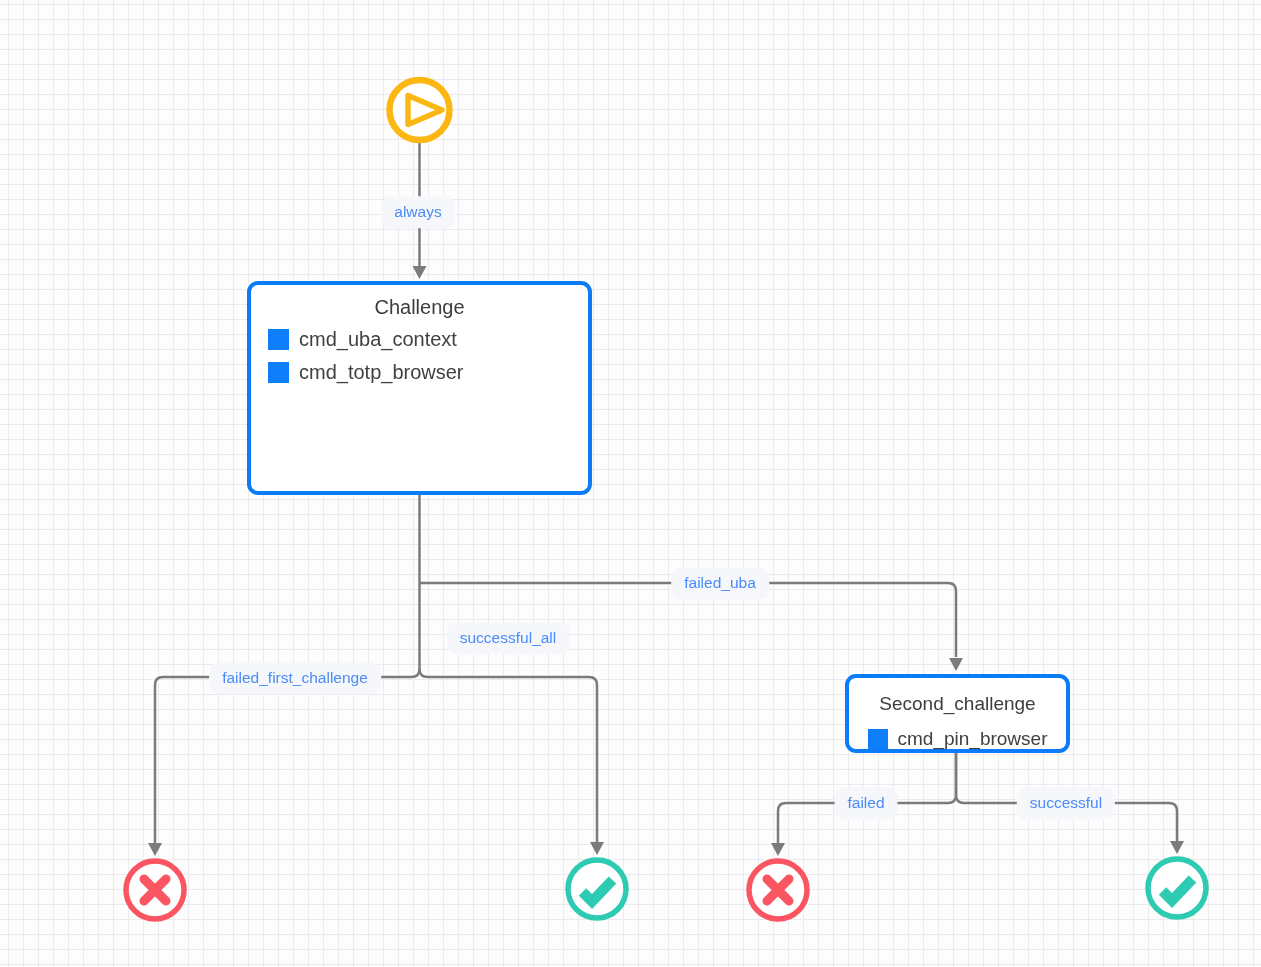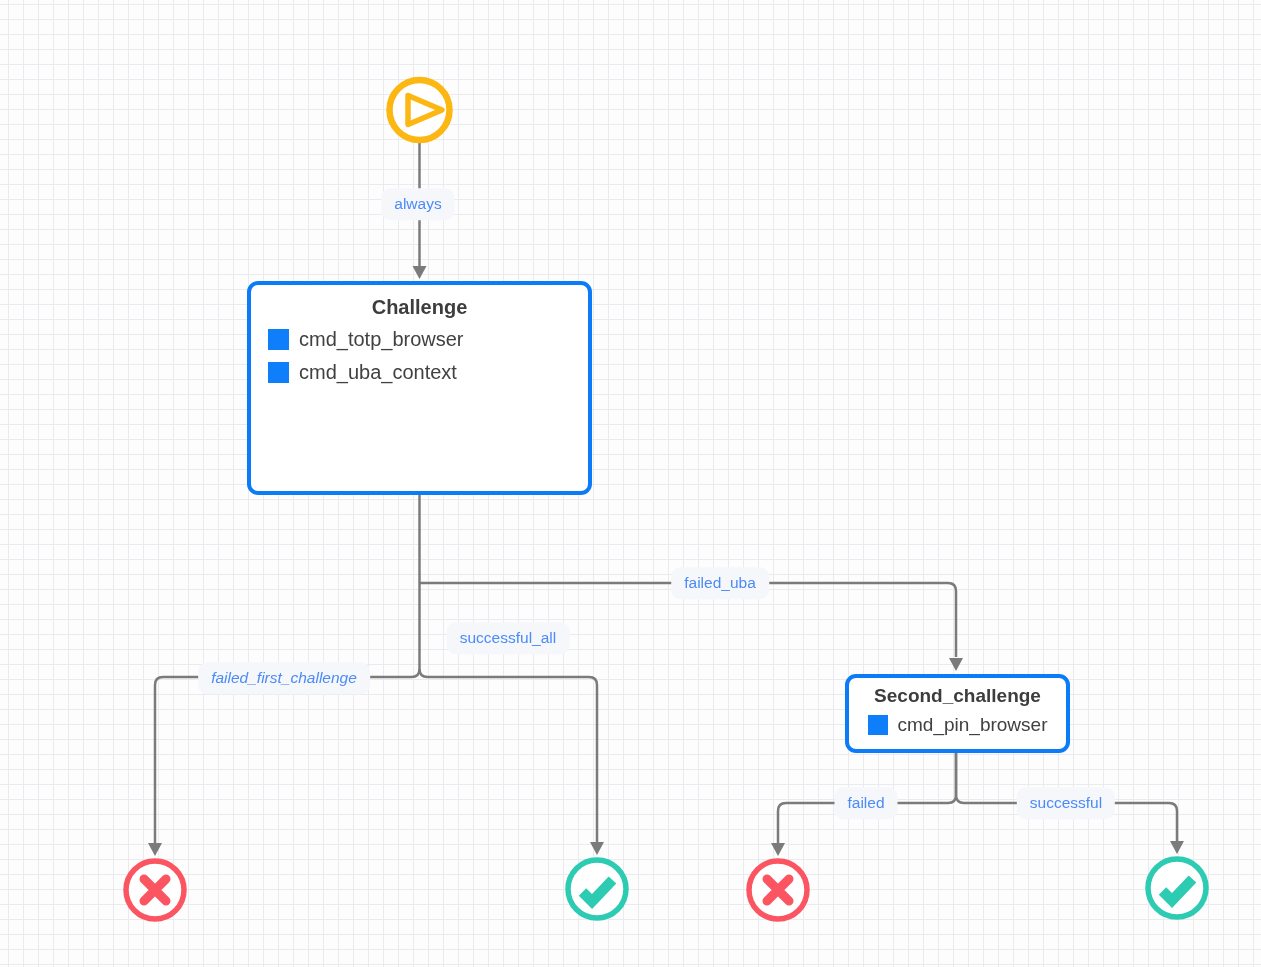--- a/index.html
+++ b/index.html
@@ -27,29 +27,29 @@
   .fail-x{fill:none;stroke:var(--fail_red,#fb5561);stroke-width:9px;stroke-linecap:round;}
   .success-ring{fill:#ffffff;stroke:var(--success_teal,#2dcbb1);stroke-width:5.5px;}
   .success-check{fill:none;stroke:var(--success_teal,#2dcbb1);stroke-width:10.5px;stroke-linecap:butt;stroke-linejoin:miter;}
   .flow-node{
     position:absolute;box-sizing:border-box;
     background:#ffffff;
     border:4px solid var(--node_border_blue,#0c7bf7);
     border-radius:11px;
   }
   .node-title{
-    text-align:center;font-weight:700;
+    text-align:center;font-weight:400;
     color:var(--node_text,#3d3d3d);
   }
   #challenge-node{left:247px;top:281px;width:345px;height:214px;padding-top:9px;}
   #challenge-node .node-title{font-size:20px;line-height:27px;}
   #challenge-node .command-list{padding-left:17px;margin-top:2px;}
-  #second-challenge-node{left:845px;top:674px;width:225px;height:79px;padding-top:5px;}
+  #second-challenge-node{left:845px;top:674px;width:225px;height:79px;padding-top:13px;}
   #second-challenge-node .node-title{font-size:19px;line-height:25px;}
-  #second-challenge-node .command-list{margin-top:1px;}
+  #second-challenge-node .command-list{margin-top:7px;}
   #second-challenge-node .command-item{justify-content:center;height:32px;}
   #second-challenge-node .command-item span.command-label{font-size:19px;}
   #second-challenge-node .command-icon{width:20px;height:20px;}
   .command-item{display:flex;align-items:center;height:33px;gap:10px;}
   .command-icon{
     width:21px;height:21px;flex:0 0 auto;
     background:var(--command_square_blue,#0c7bf7);
   }
   .command-label{font-size:20px;color:#414141;white-space:nowrap;}
   .edge-label{
@@ -108,39 +108,39 @@
       <circle class="success-ring" r="29"></circle>
       <path class="success-check" d="M-14.5,3 L-5,12.5 L15.5,-9"></path>
     </g>
   </svg>
 
   <div class="flow-node" id="challenge-node">
     <div class="node-title">Challenge</div>
     <div class="command-list">
       <div class="command-item">
         <span class="command-icon"></span>
-        <span class="command-label">cmd_totp_browser</span>
+        <span class="command-label">cmd_uba_context</span>
       </div>
       <div class="command-item">
         <span class="command-icon"></span>
-        <span class="command-label">cmd_uba_context</span>
+        <span class="command-label">cmd_totp_browser</span>
       </div>
     </div>
   </div>
 
   <div class="flow-node" id="second-challenge-node">
     <div class="node-title">Second_challenge</div>
     <div class="command-list">
       <div class="command-item">
         <span class="command-icon"></span>
         <span class="command-label">cmd_pin_browser</span>
       </div>
     </div>
   </div>
 
-  <div class="edge-label" style="left:418px;top:204px;">always</div>
+  <div class="edge-label" style="left:418px;top:212px;">always</div>
   <div class="edge-label" style="left:720px;top:583px;">failed_uba</div>
-  <div class="edge-label" style="left:284px;top:678px;font-style:italic;">failed_first_challenge</div>
+  <div class="edge-label" style="left:295px;top:678px;">failed_first_challenge</div>
   <div class="edge-label" style="left:508px;top:638px;">successful_all</div>
   <div class="edge-label" style="left:866px;top:803px;text-align:center;">failed</div>
   <div class="edge-label" style="left:1066px;top:803px;">successful</div>
 
 </div>
 
 </body></html>

